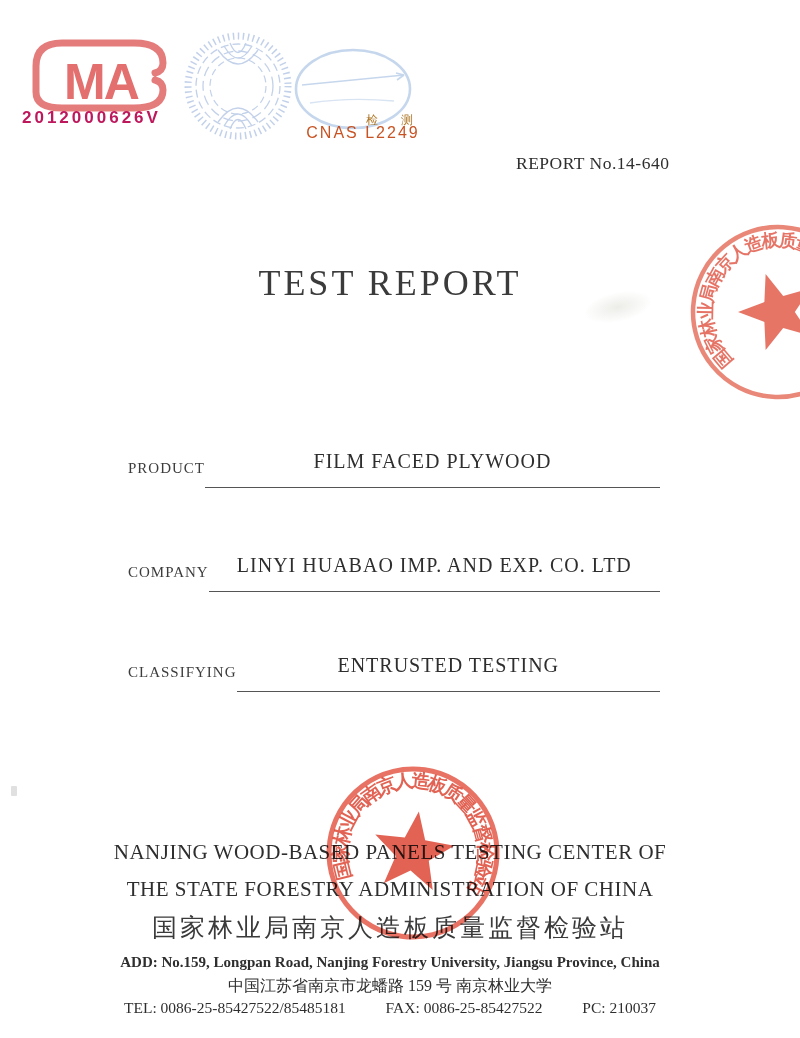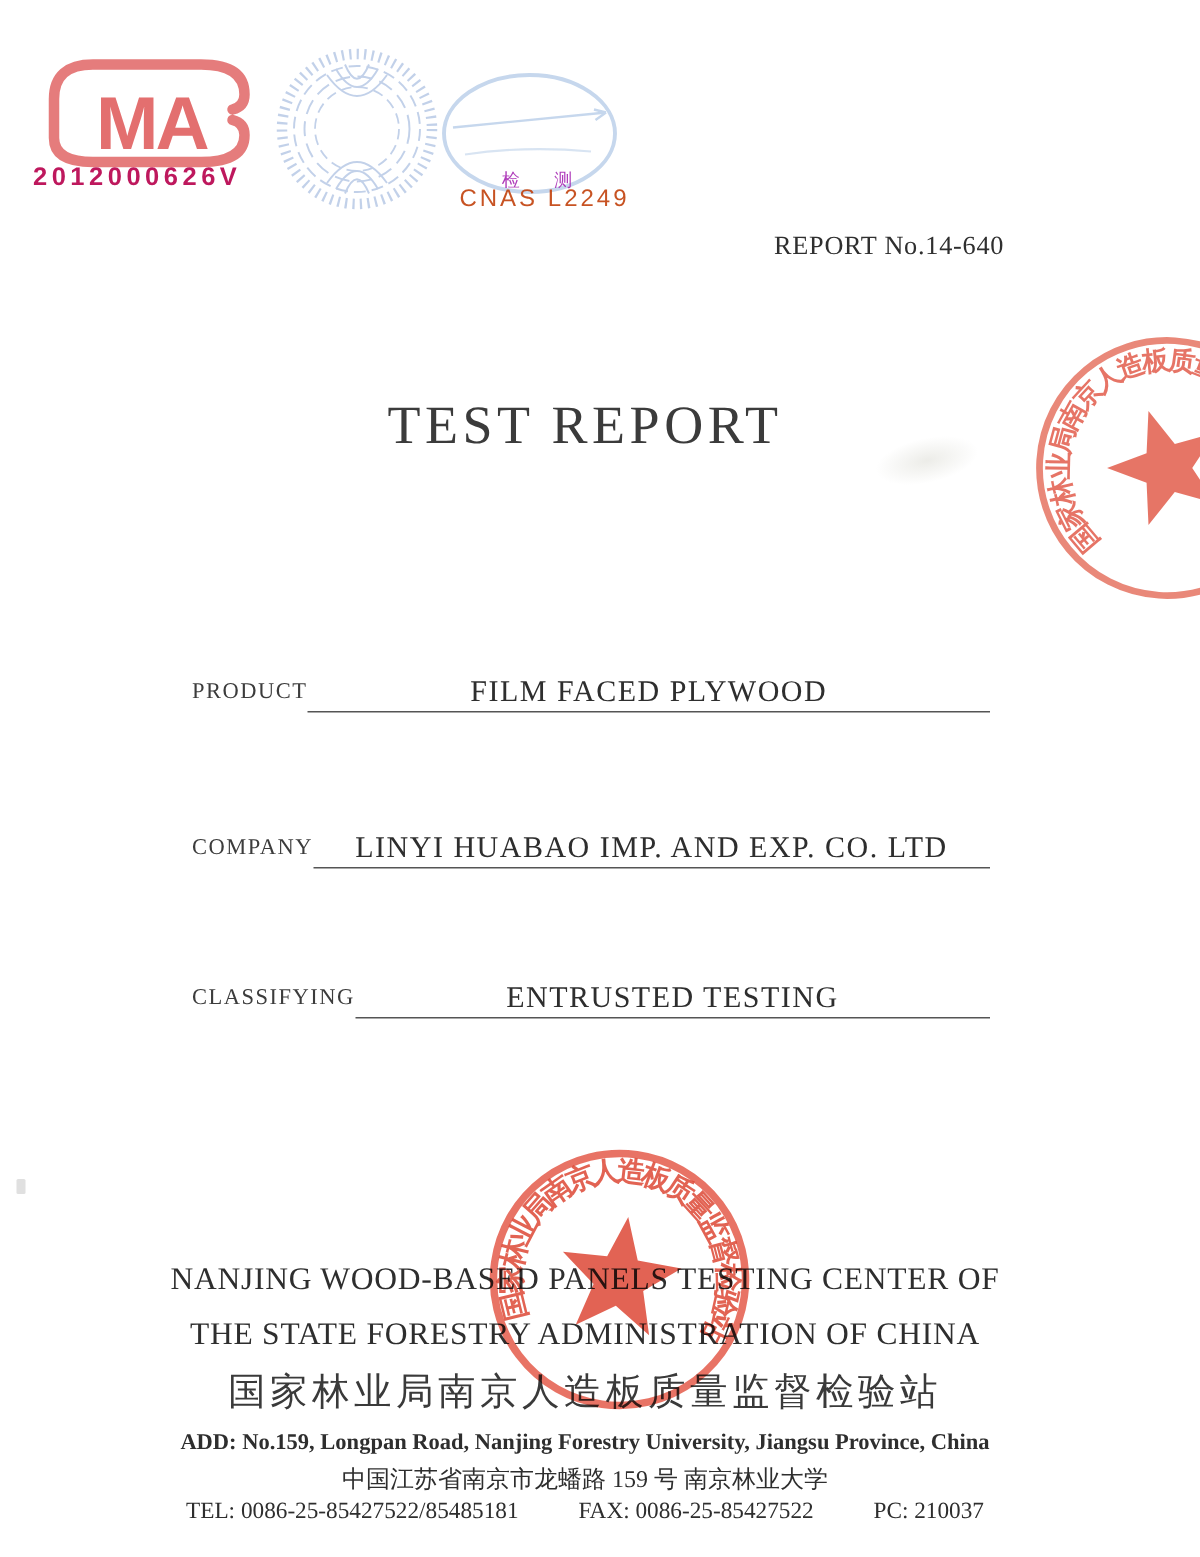--- a/index.html
+++ b/index.html
@@ -8,22 +8,22 @@
     background:#ffffff; overflow:hidden;
     font-family:"Liberation Serif", serif; color:#333;
   }
   .stamp{ mix-blend-mode:multiply; position:absolute; }
   .cma-code{
     position:absolute; left:22px; top:108px;
     font-family:"Liberation Sans", sans-serif;
     font-size:17px; letter-spacing:3px; color:#be185d; font-weight:bold;
   }
   .cnas-cn{
-    position:absolute; left:303px; top:112px; width:120px; text-align:center;
-    font-size:12px; letter-spacing:10px; color:#a21caf; opacity:.85;
+    position:absolute; left:303px; top:112px; width:120px; text-align:right;
+    font-size:12px; letter-spacing:10px; color:#a16207; opacity:.85;
   }
   .cnas-code{
     position:absolute; left:288px; top:124px; width:150px; text-align:center;
     font-family:"Liberation Sans", sans-serif;
     font-size:16px; letter-spacing:2px; color:#c2410c; opacity:.9;
   }
   .report-no{
     position:absolute; left:516px; top:153px;
     font-size:17.5px; color:#2f2f2f; letter-spacing:.5px;
   }
@@ -39,21 +39,21 @@
   .field-row{
     position:absolute; left:128px; width:532px;
     display:flex; align-items:center;
   }
   .field-label{
     font-size:15px; letter-spacing:1px; color:#3c3c3c; padding-bottom:2px;
     white-space:nowrap;
   }
   .field-line{
     flex:1; text-align:center; border-bottom:1.5px solid #555;
-    font-size:20px; letter-spacing:1px; color:#2e2e2e; padding-bottom:1px;
+    font-size:20px; letter-spacing:1px; color:#2e2e2e; padding-bottom:14px;
     white-space:nowrap;
   }
   .row-product{ top:450px; }
   .row-company{ top:554px; }
   .row-classifying{ top:654px; }
   .footer-line{ position:absolute; left:0; width:780px; text-align:center; color:#2e2e2e; }
   .org-en-1{ top:840px; font-size:21px; letter-spacing:.5px; }
   .org-en-2{ top:877px; font-size:21px; letter-spacing:.5px; }
   .org-cn{ top:911px; font-size:25px; letter-spacing:3px; color:#3a3a3a; }
   .address-en{ top:954px; font-size:15px; font-weight:bold; }

